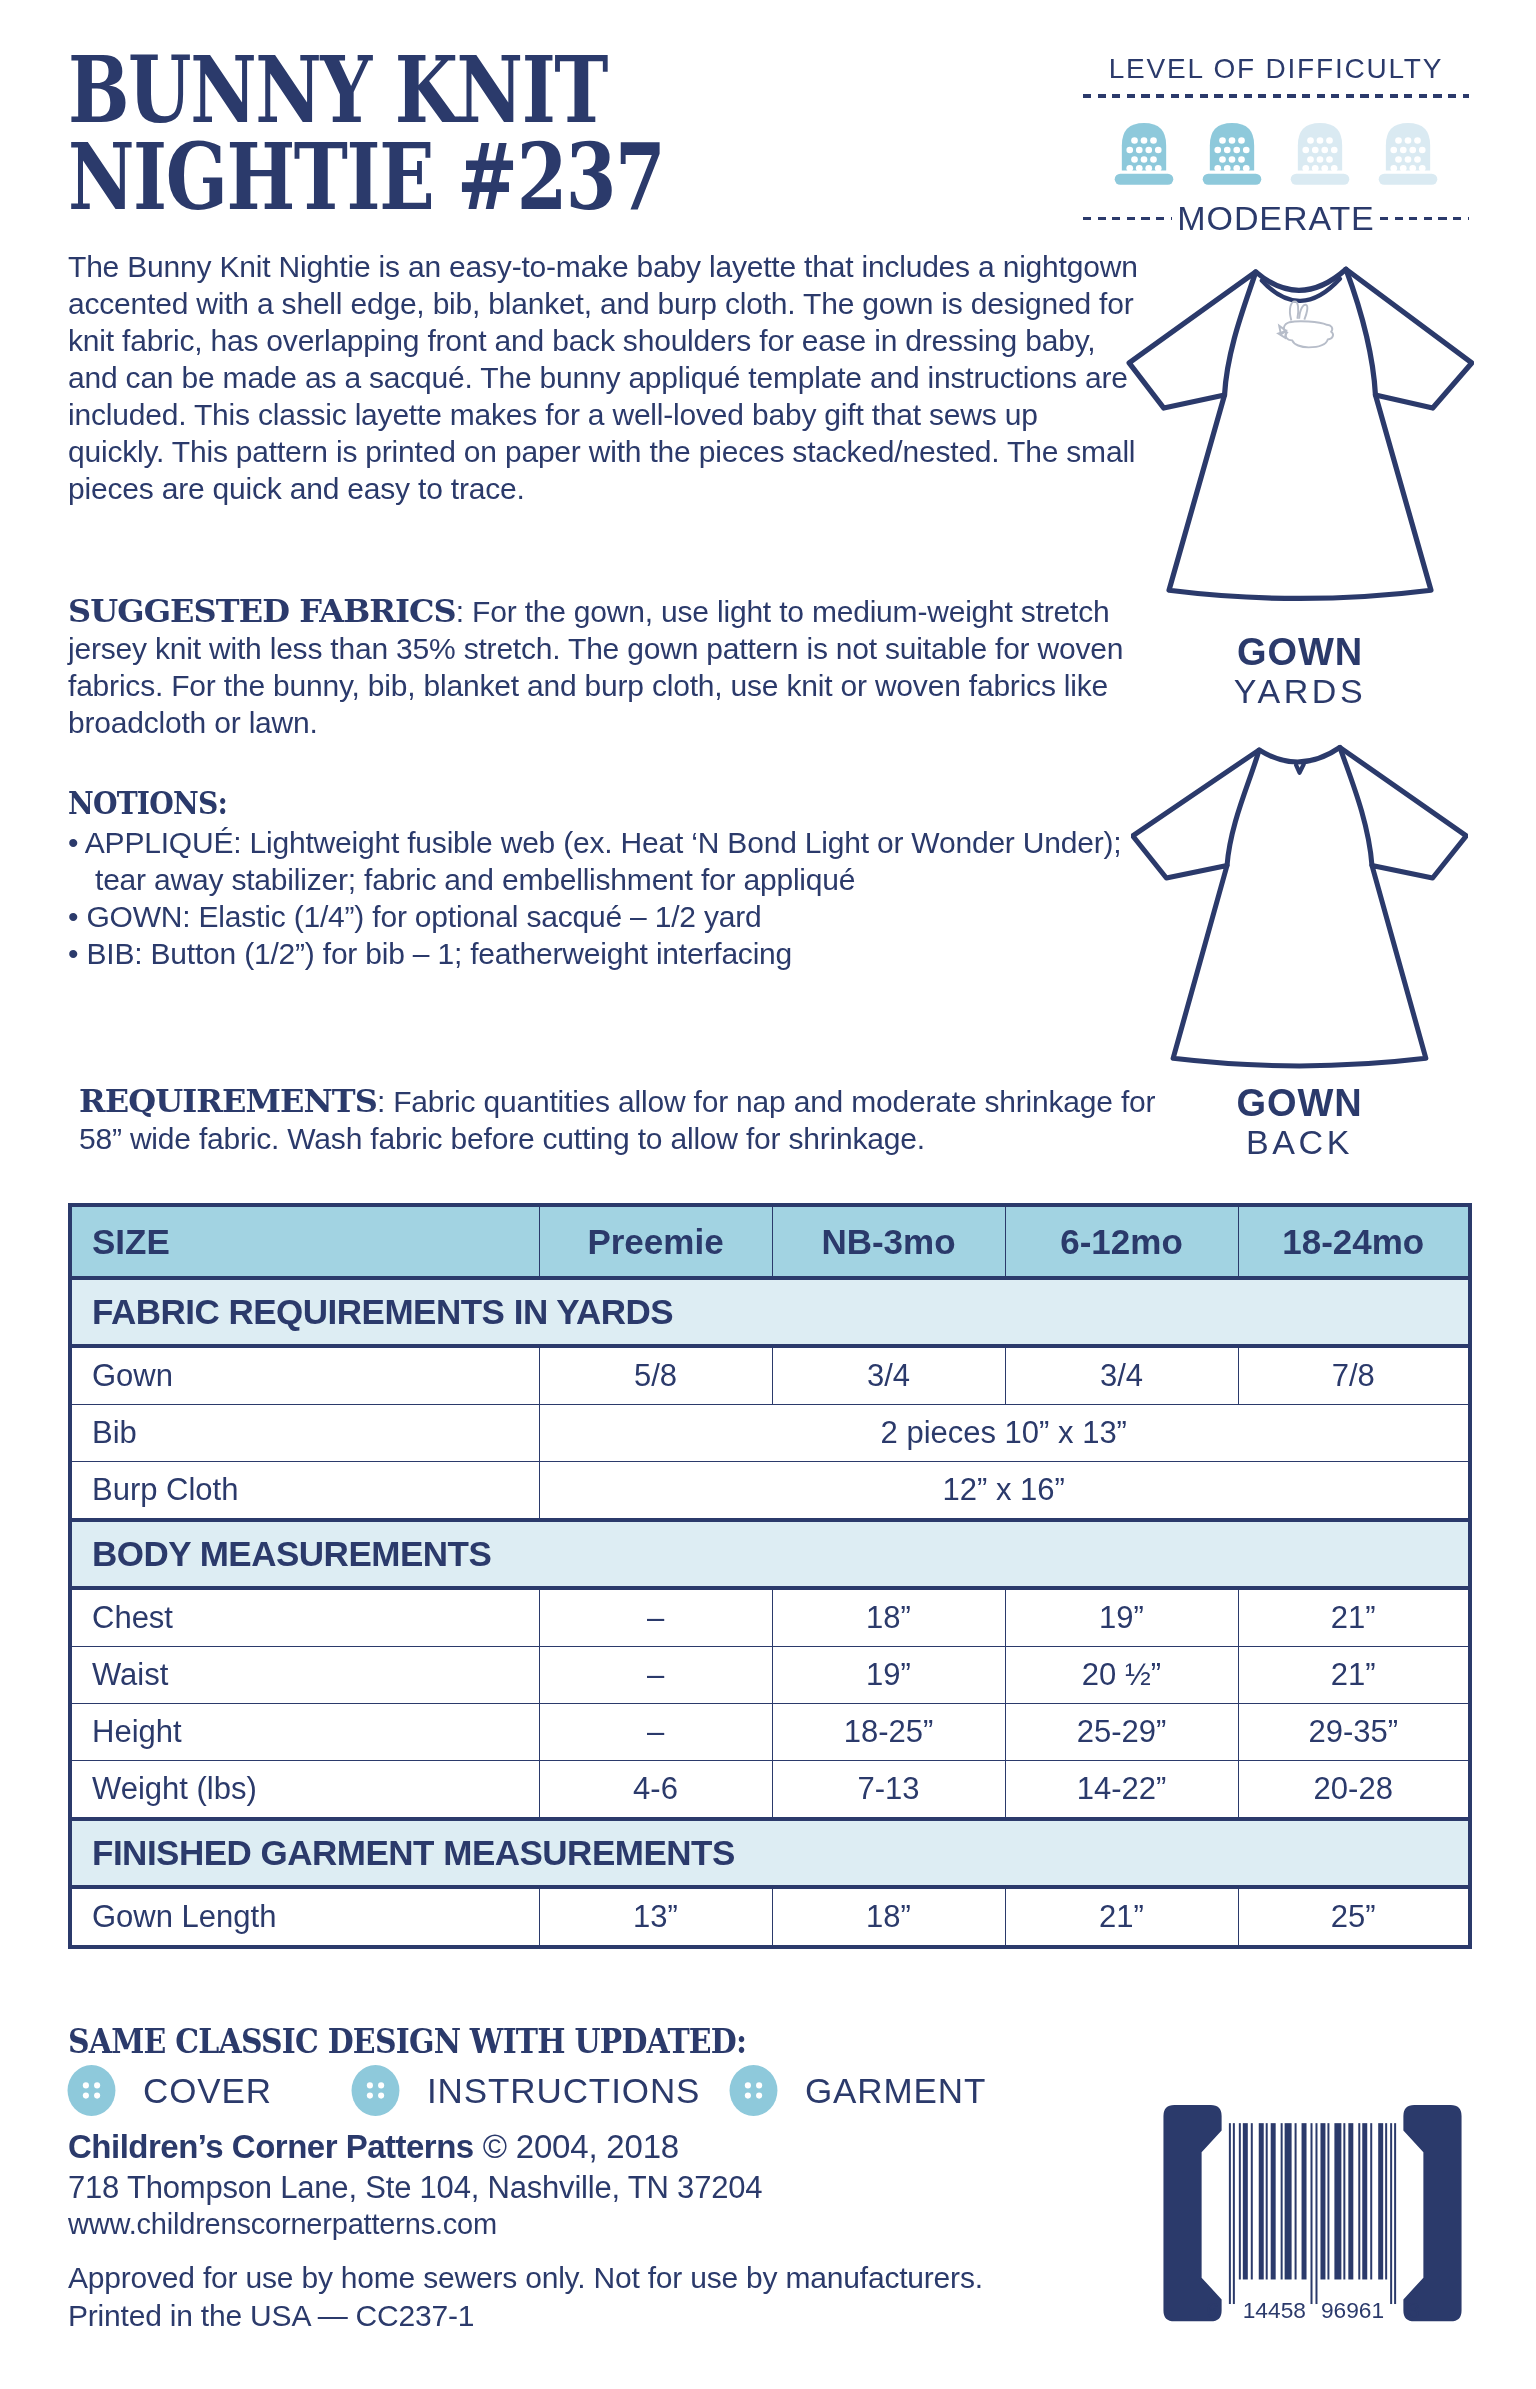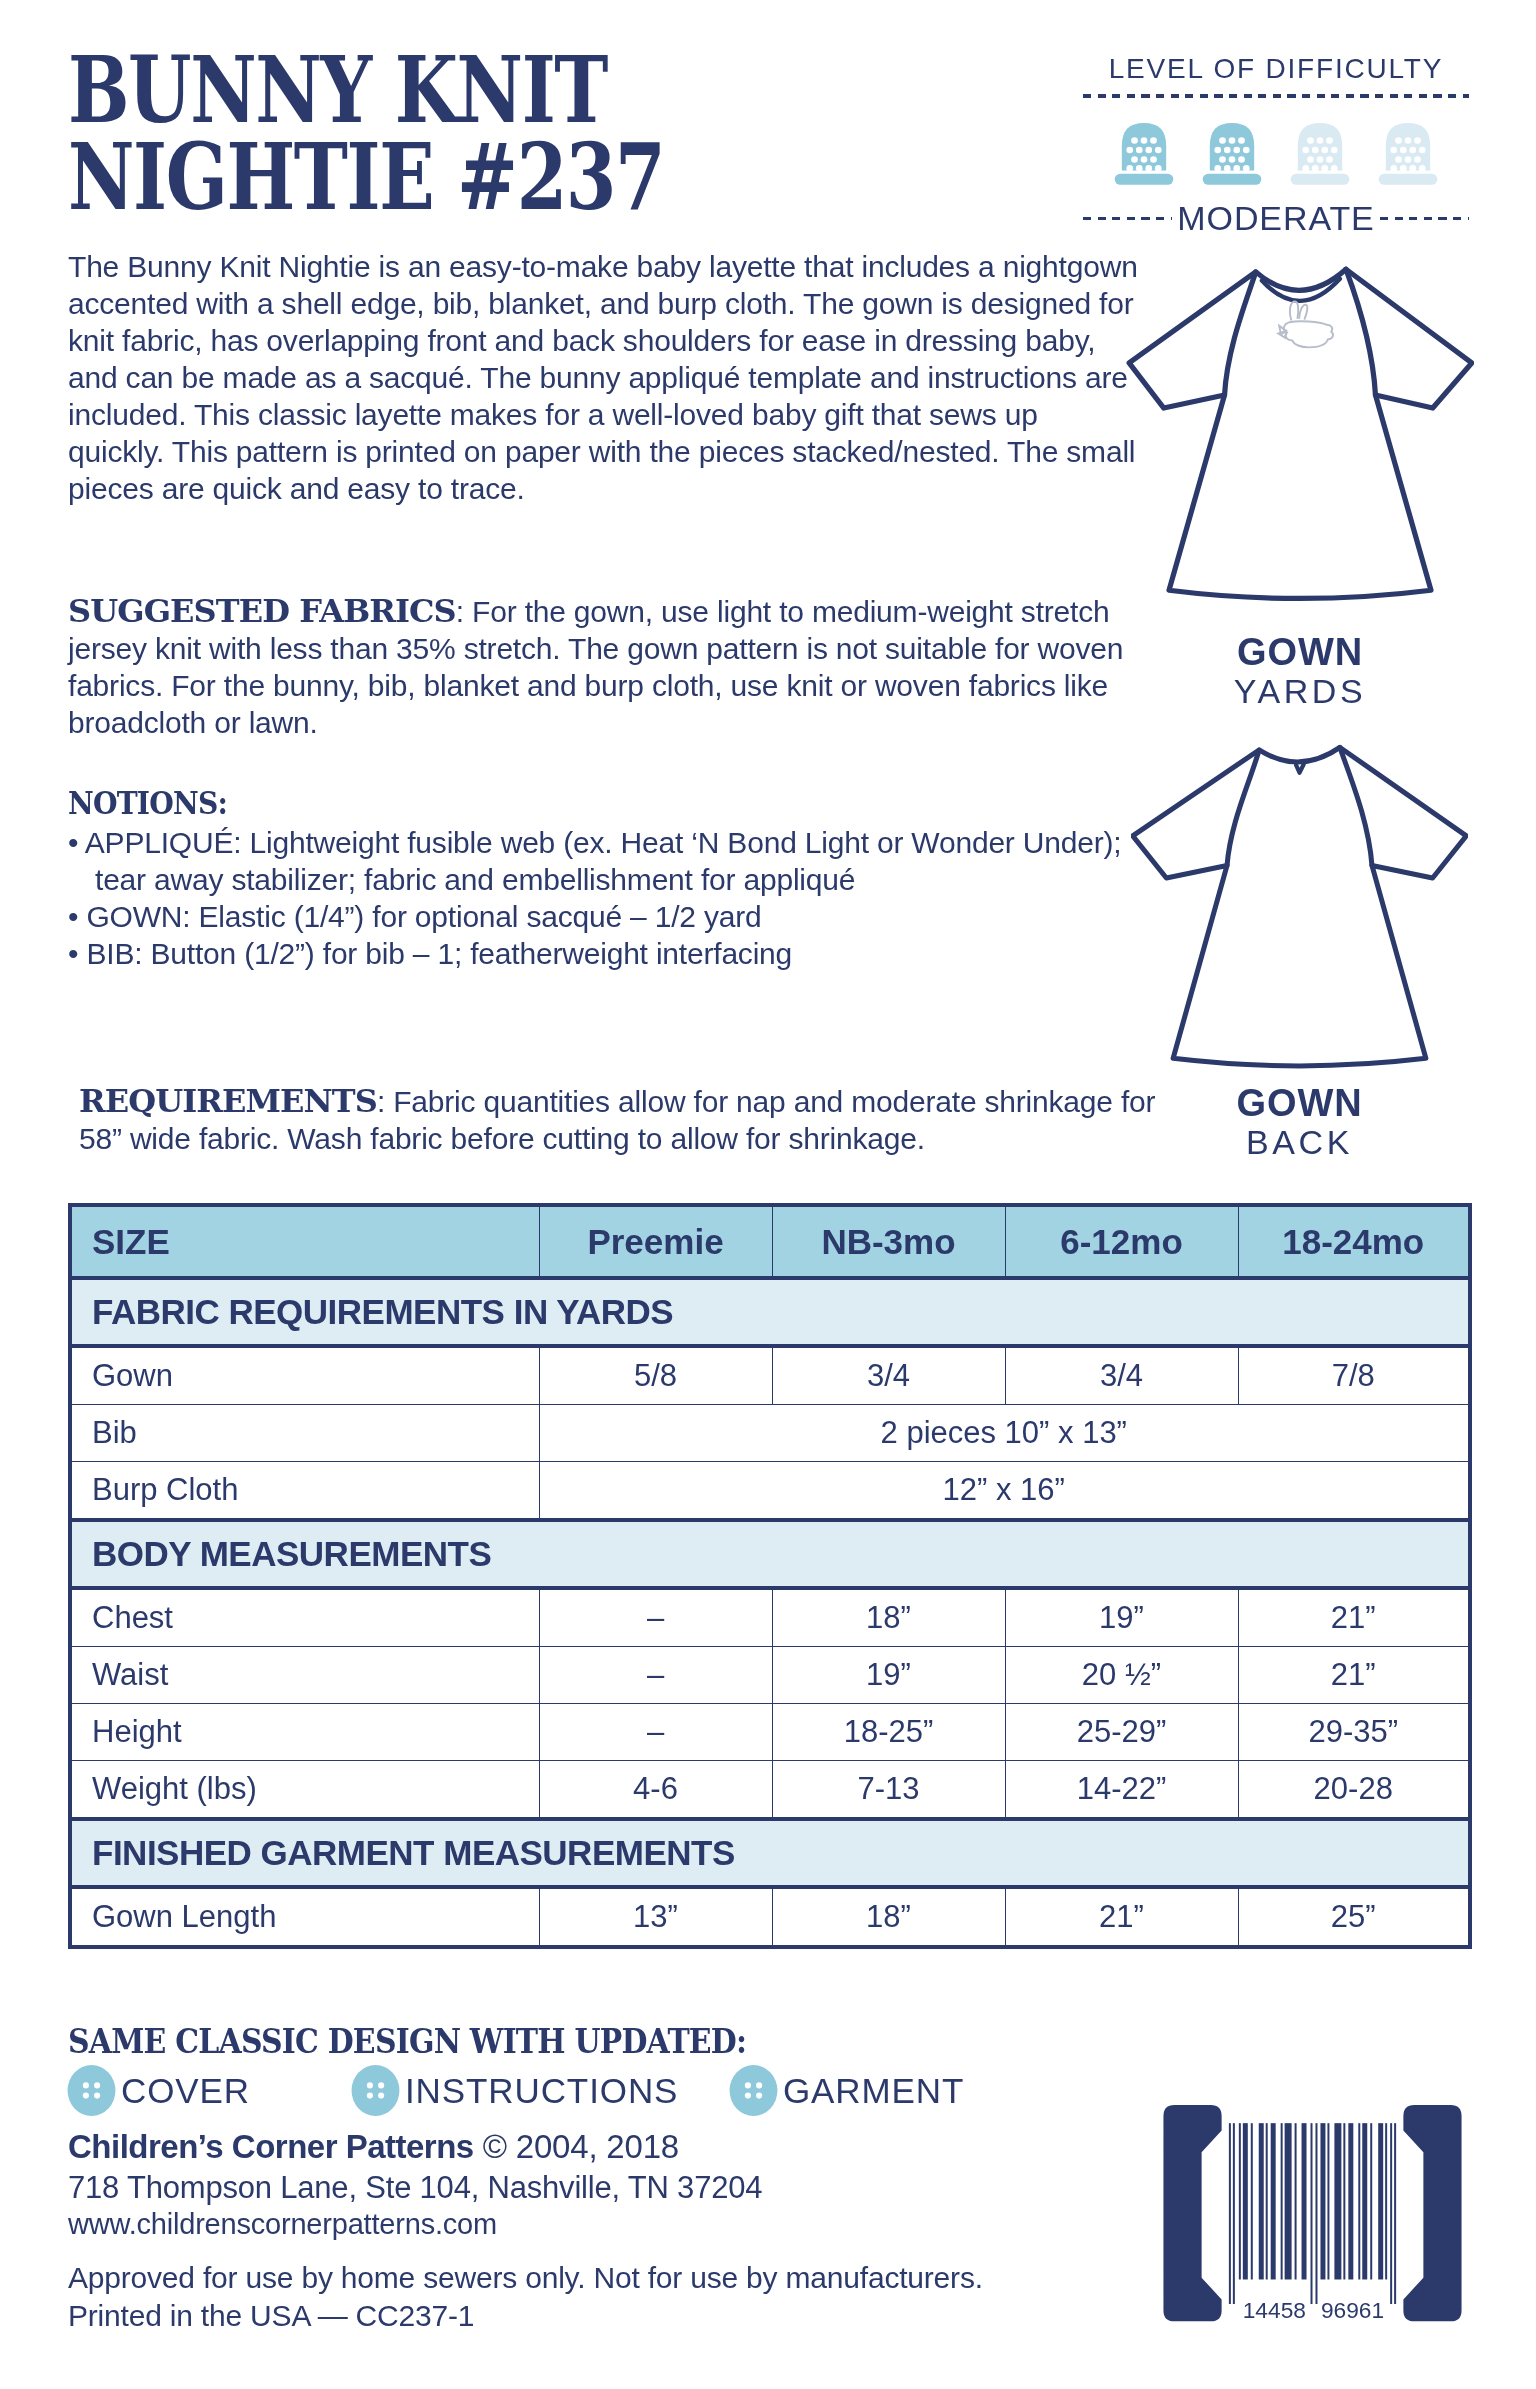--- a/index.html
+++ b/index.html
@@ -52,21 +52,21 @@
   table.spec th,table.spec td{border:1.8px solid var(--navy);padding:0 0 0 20px;vertical-align:middle;}
   table.spec td.val,table.spec th.cval{text-align:center;padding:0;}
   table.spec tr.head th{background:var(--header-blue);height:69px;font-size:35px;font-weight:bold;
     border-bottom-width:4.6px;text-align:left;}
   table.spec tr.head th.cval{text-align:center;margin-left:40px;}
   table.spec tr.section td{background:var(--section-blue);height:64px;font-size:35px;font-weight:bold;
     letter-spacing:-0.5px;border-top-width:4.6px;border-bottom-width:4.6px;}
   table.spec tr.data td{height:56px;font-size:31px;background:#fff;}
   
   .updated-heading{position:absolute;left:68px;top:2021px;font-size:34px;}
-  .btn-group{position:absolute;top:2064px;display:flex;align-items:center;gap:4px;}
+  .btn-group{position:absolute;top:2064px;display:flex;align-items:center;gap:26px;}
   .btn-group svg{width:51px;height:53px;}
   .btn-group .blabel{font-size:35px;letter-spacing:0.9px;}
   .footline{position:absolute;left:68px;font-size:30px;letter-spacing:-0.2px;}
   .brand{font-weight:bold;font-size:33px;letter-spacing:-0.5px;}
   .copy{font-size:33px;}
   
   .barcode{position:absolute;left:1158px;top:2092px;}
 </style>
 </head>
 <body>

